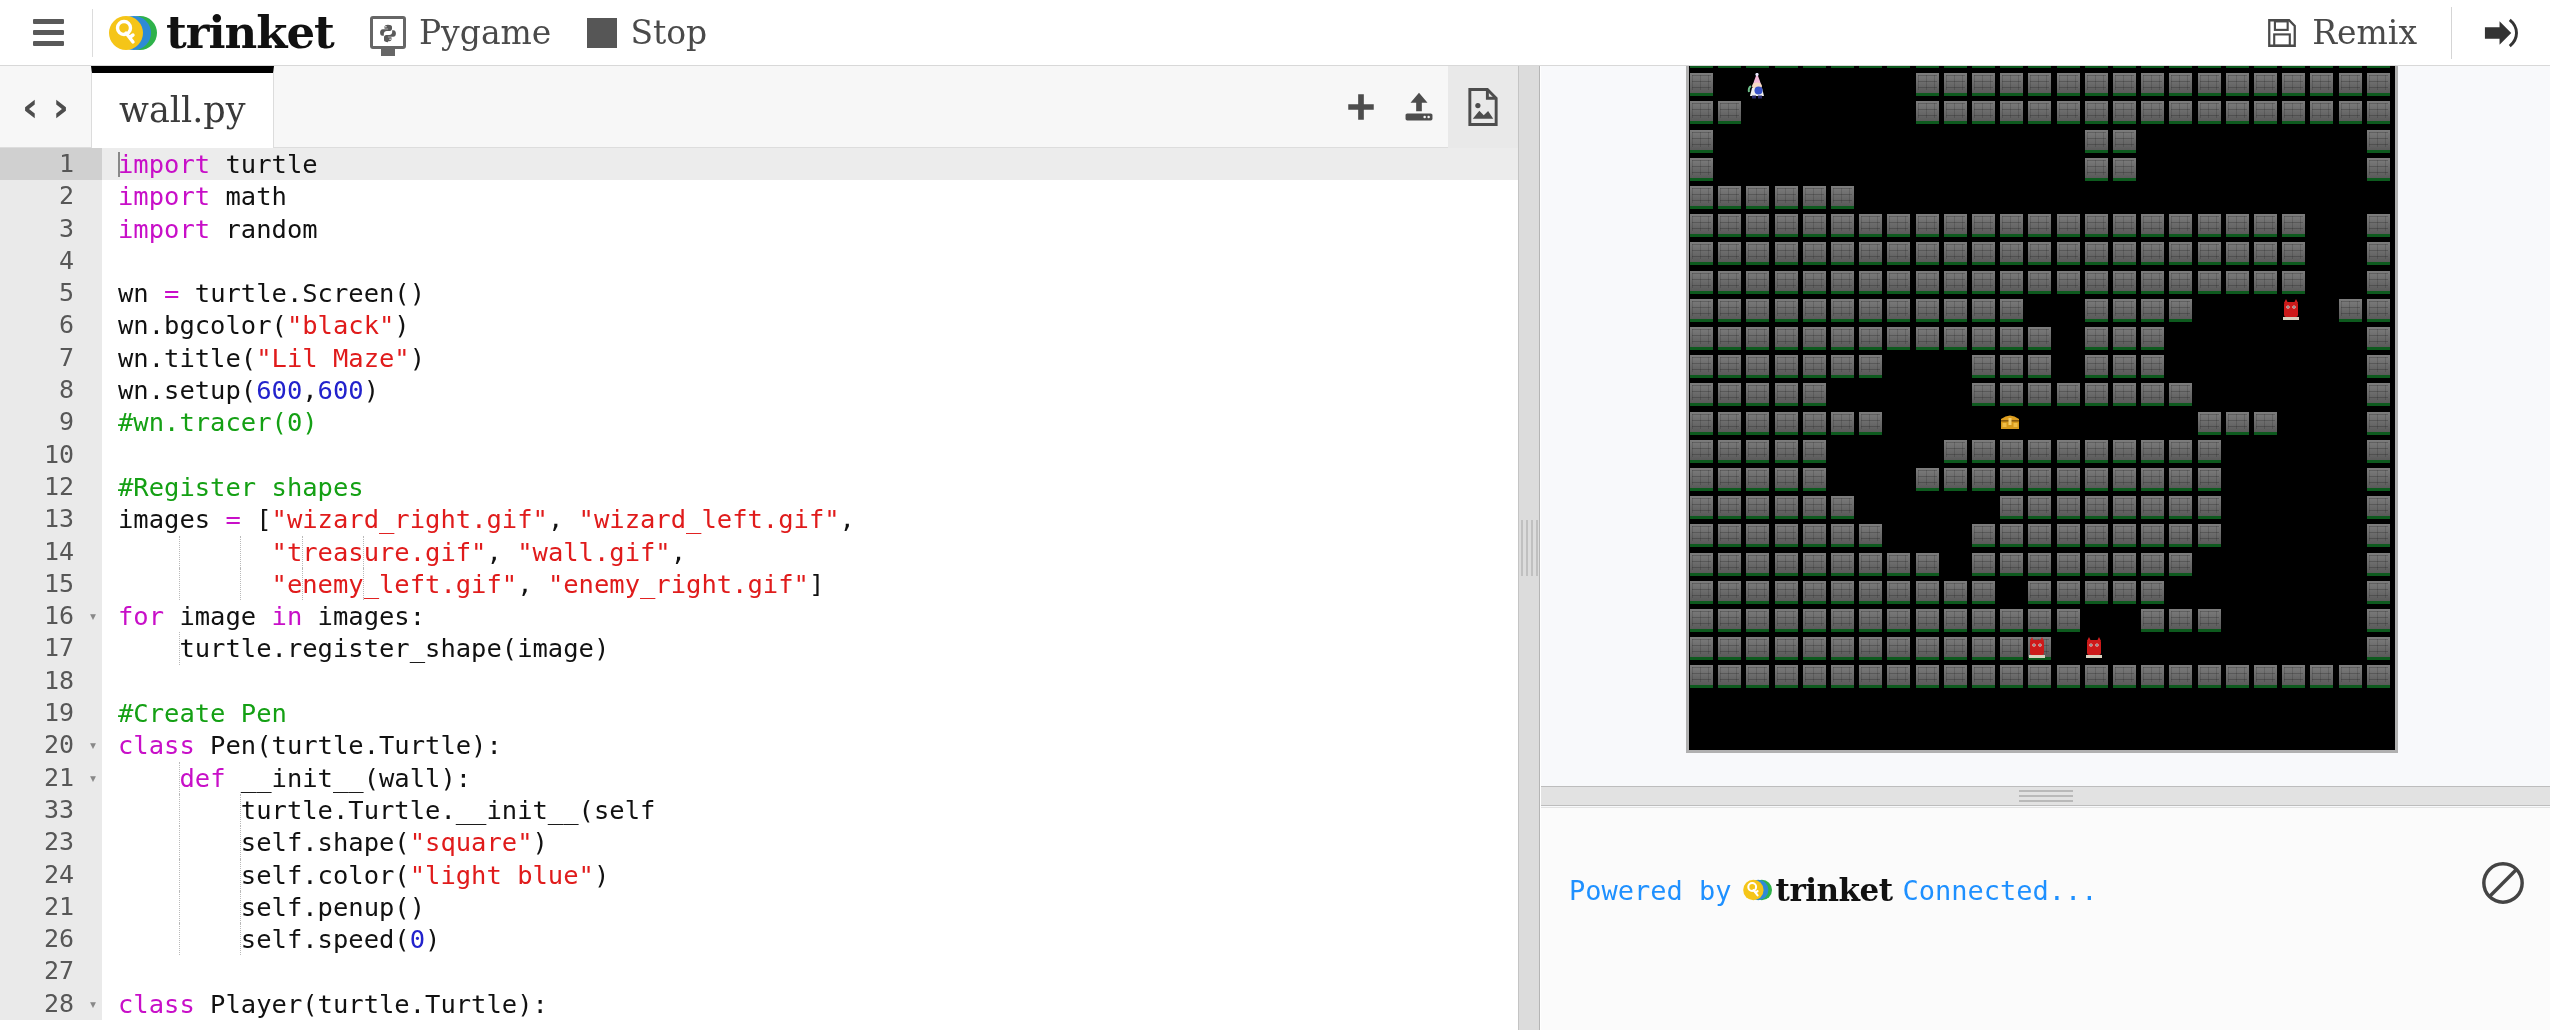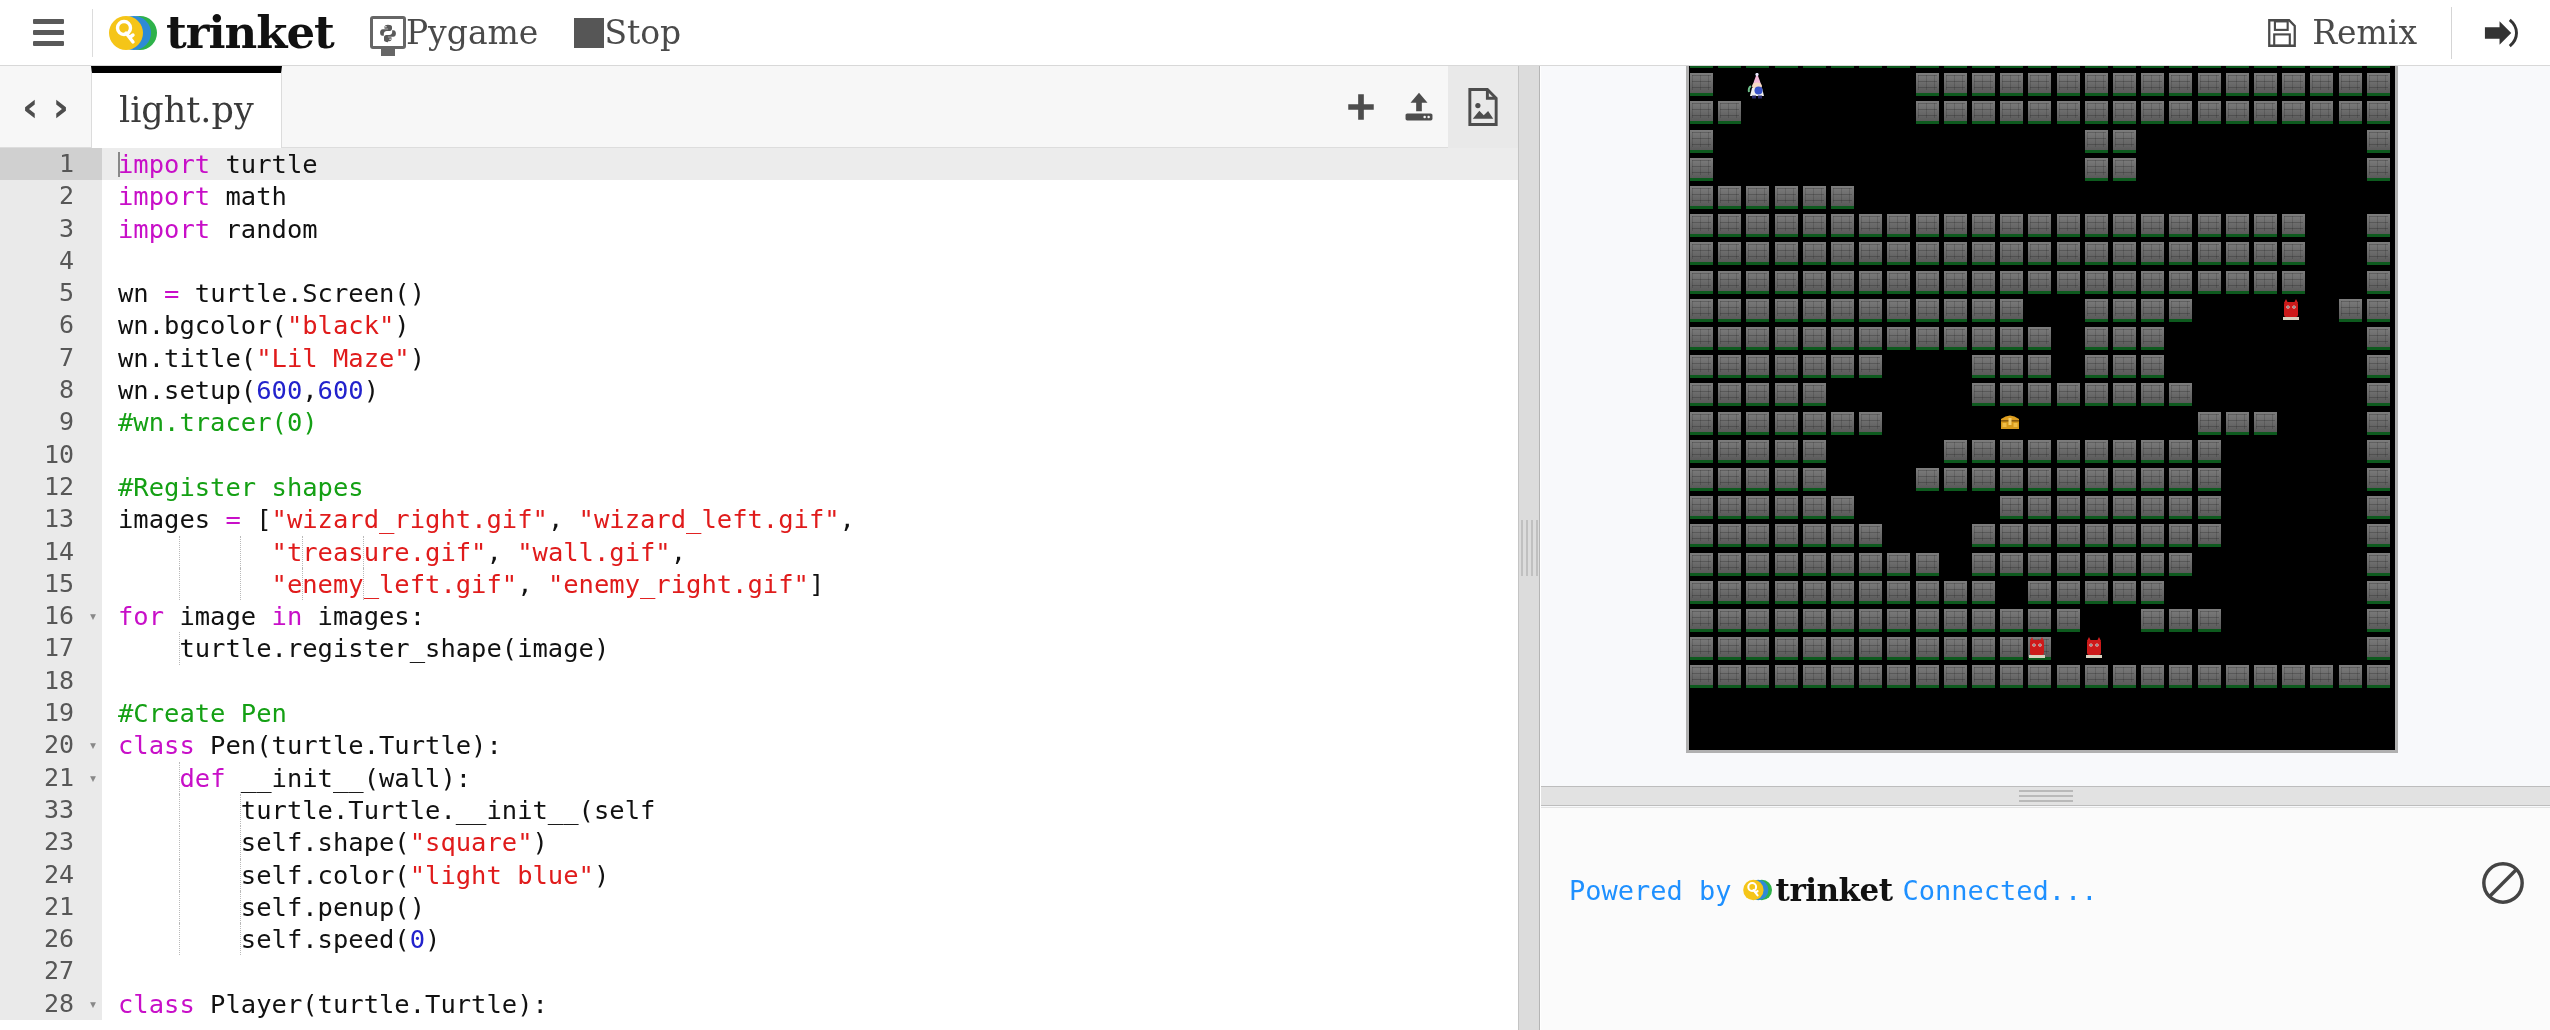--- a/index.html
+++ b/index.html
@@ -33,21 +33,21 @@
   .brand {
     display: flex; align-items: center; gap: 9px; cursor: pointer;
   }
   .brand-logo { width: 50px; height: 50px; position: relative; }
   .brand-name {
     font-family: "DejaVu Serif", serif;
     font-weight: bold; font-size: 45px; color: #111; letter-spacing: -1px;
     line-height: 1;
   }
   .hdr-item {
-    display: flex; align-items: center; gap: 0;
+    display: flex; align-items: center; gap: 13px;
     margin-left: 36px; cursor: pointer;
   }
   .hdr-label {
     font-family: "DejaVu Serif", serif;
     font-size: 33px; color: #4a4a4a; line-height: 1;
   }
   .pygame-icon {
     width: 36px; height: 33px; border: 3px solid #666;
     border-radius: 3px; position: relative;
     display: flex; align-items: center; justify-content: center;
@@ -321,21 +321,21 @@
 
 <div id="editor-pane">
 
   <div id="tabbar">
     <div class="navarrows">
       <div class="navarrow">‹</div>
       <div class="navarrow">›</div>
     </div>
 
     <div class="filetab">
-      <div class="filetab-label">light.py</div>
+      <div class="filetab-label">wall.py</div>
     </div>
 
     <div class="tab-tools">
       <div class="tool-btn">
         <svg width="34" height="34" viewBox="0 0 24 24">
           <path d="M10 3h4v7h7v4h-7v7h-4v-7H3v-4h7V3z" fill="#4d4d4d"></path>
         </svg>
       </div>
       <div class="tool-btn">
         <svg width="36" height="34" viewBox="0 0 24 24">

